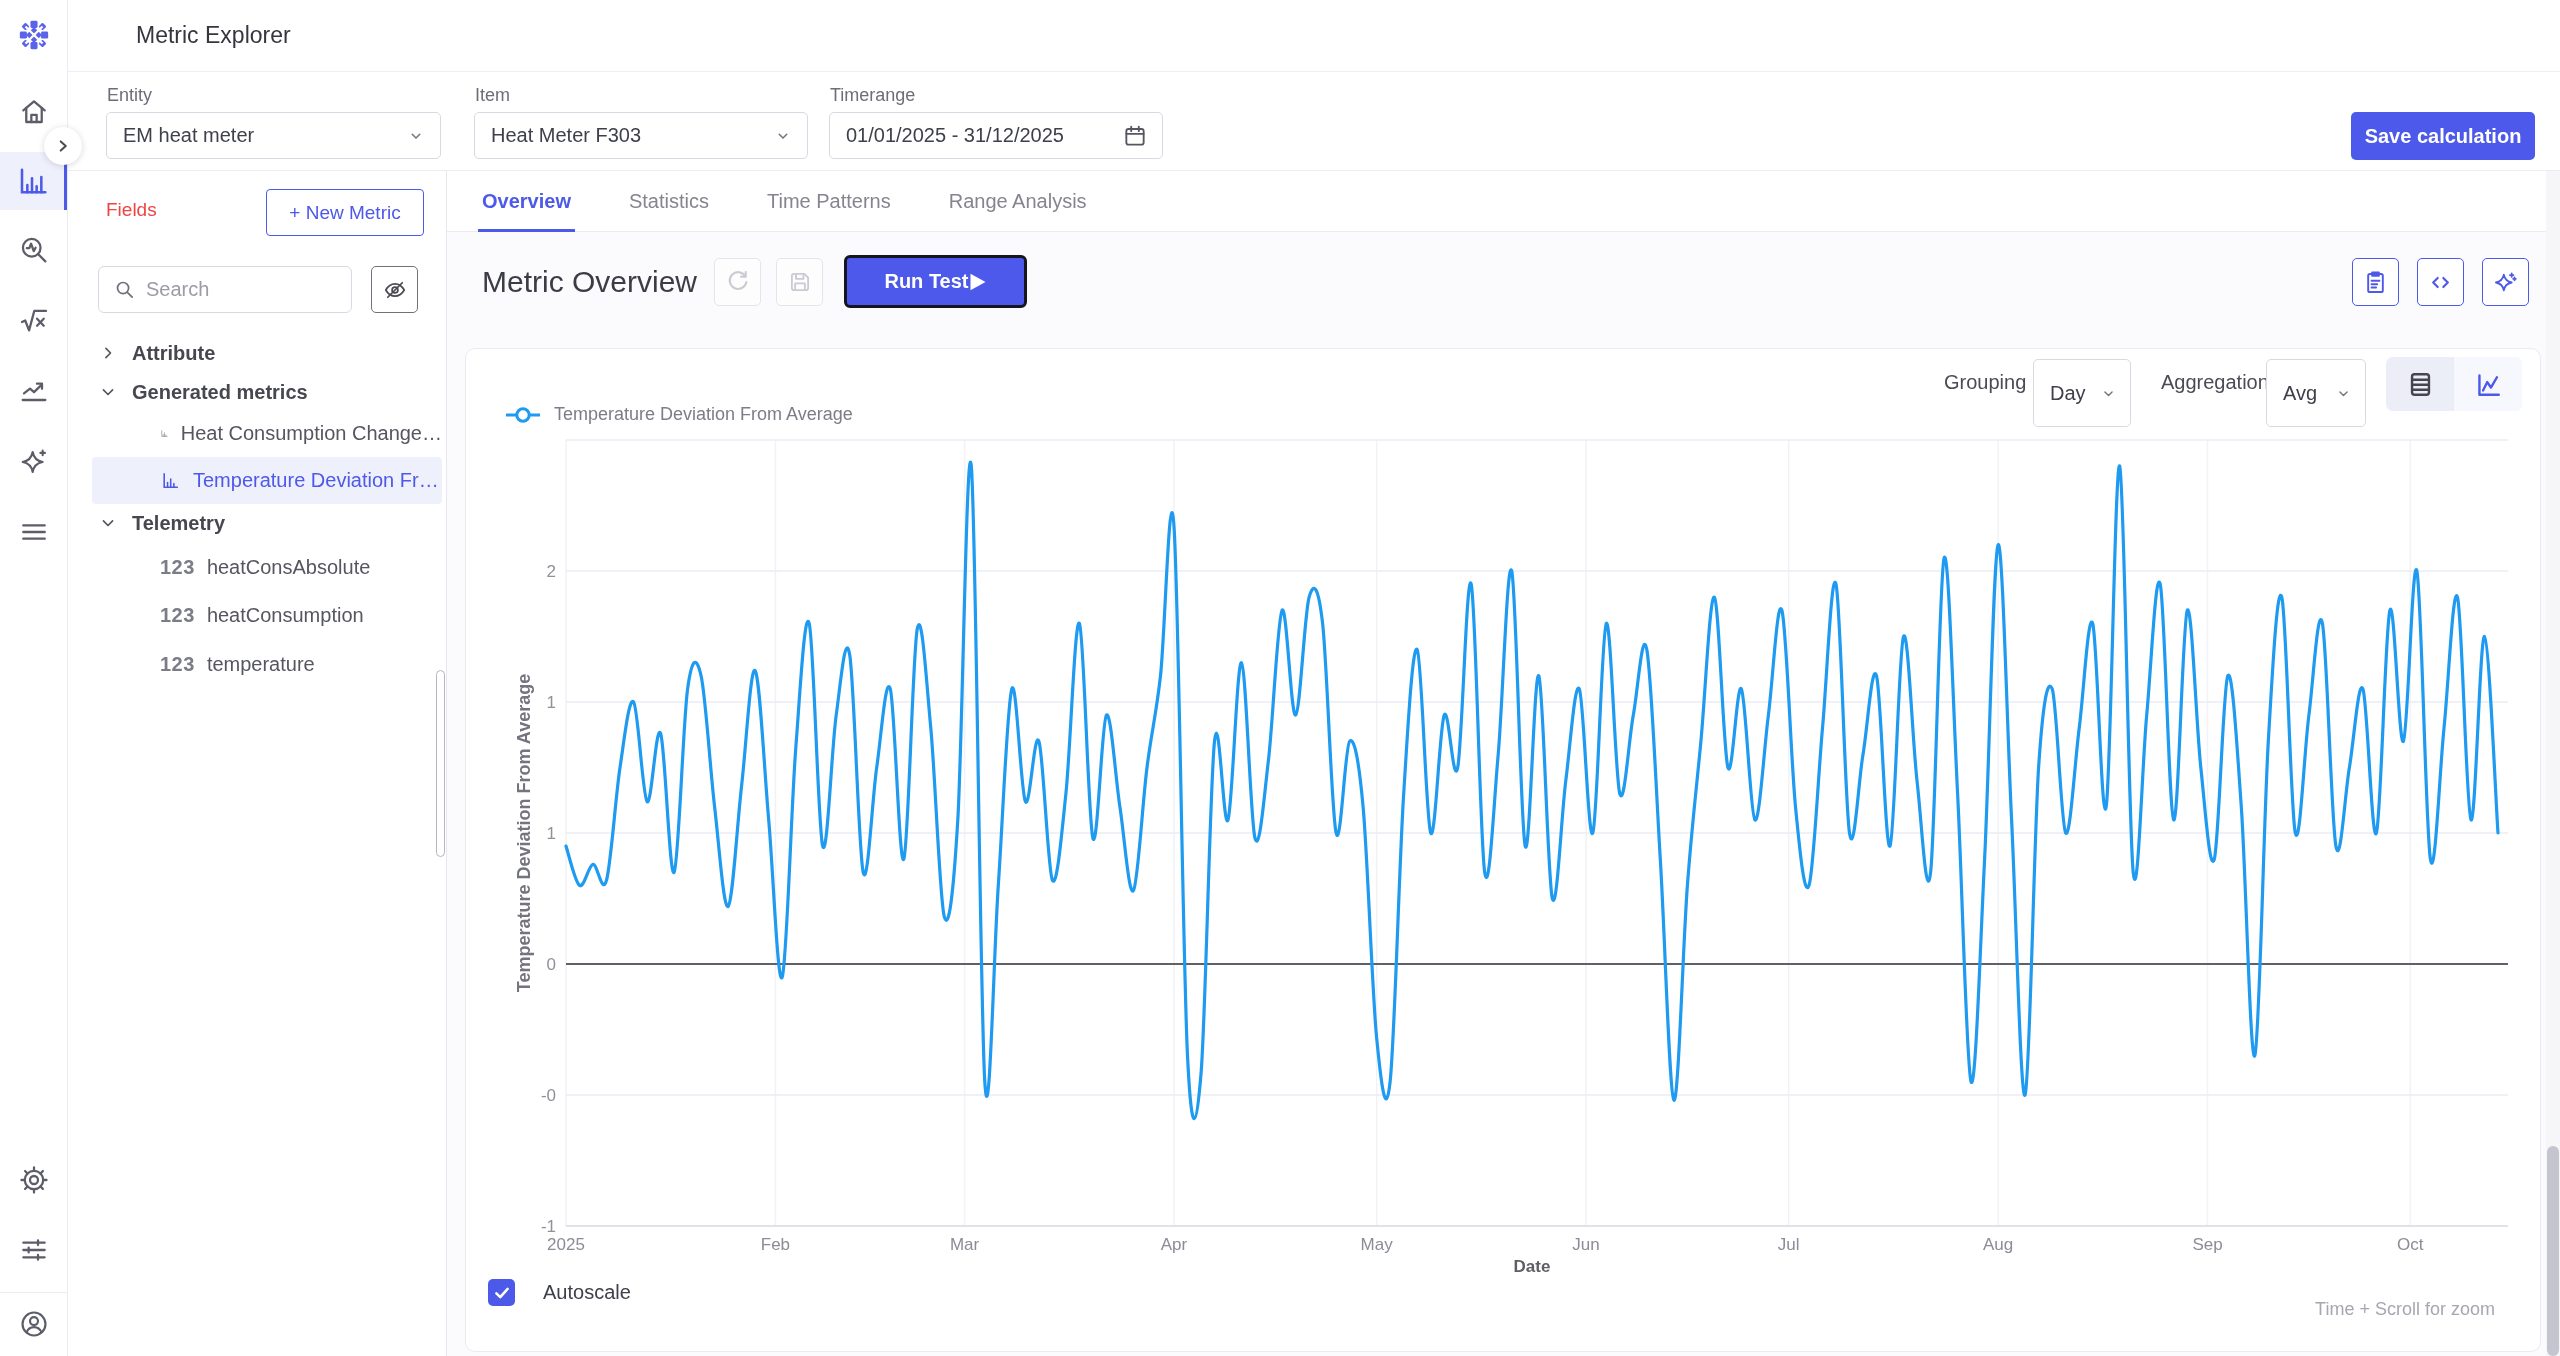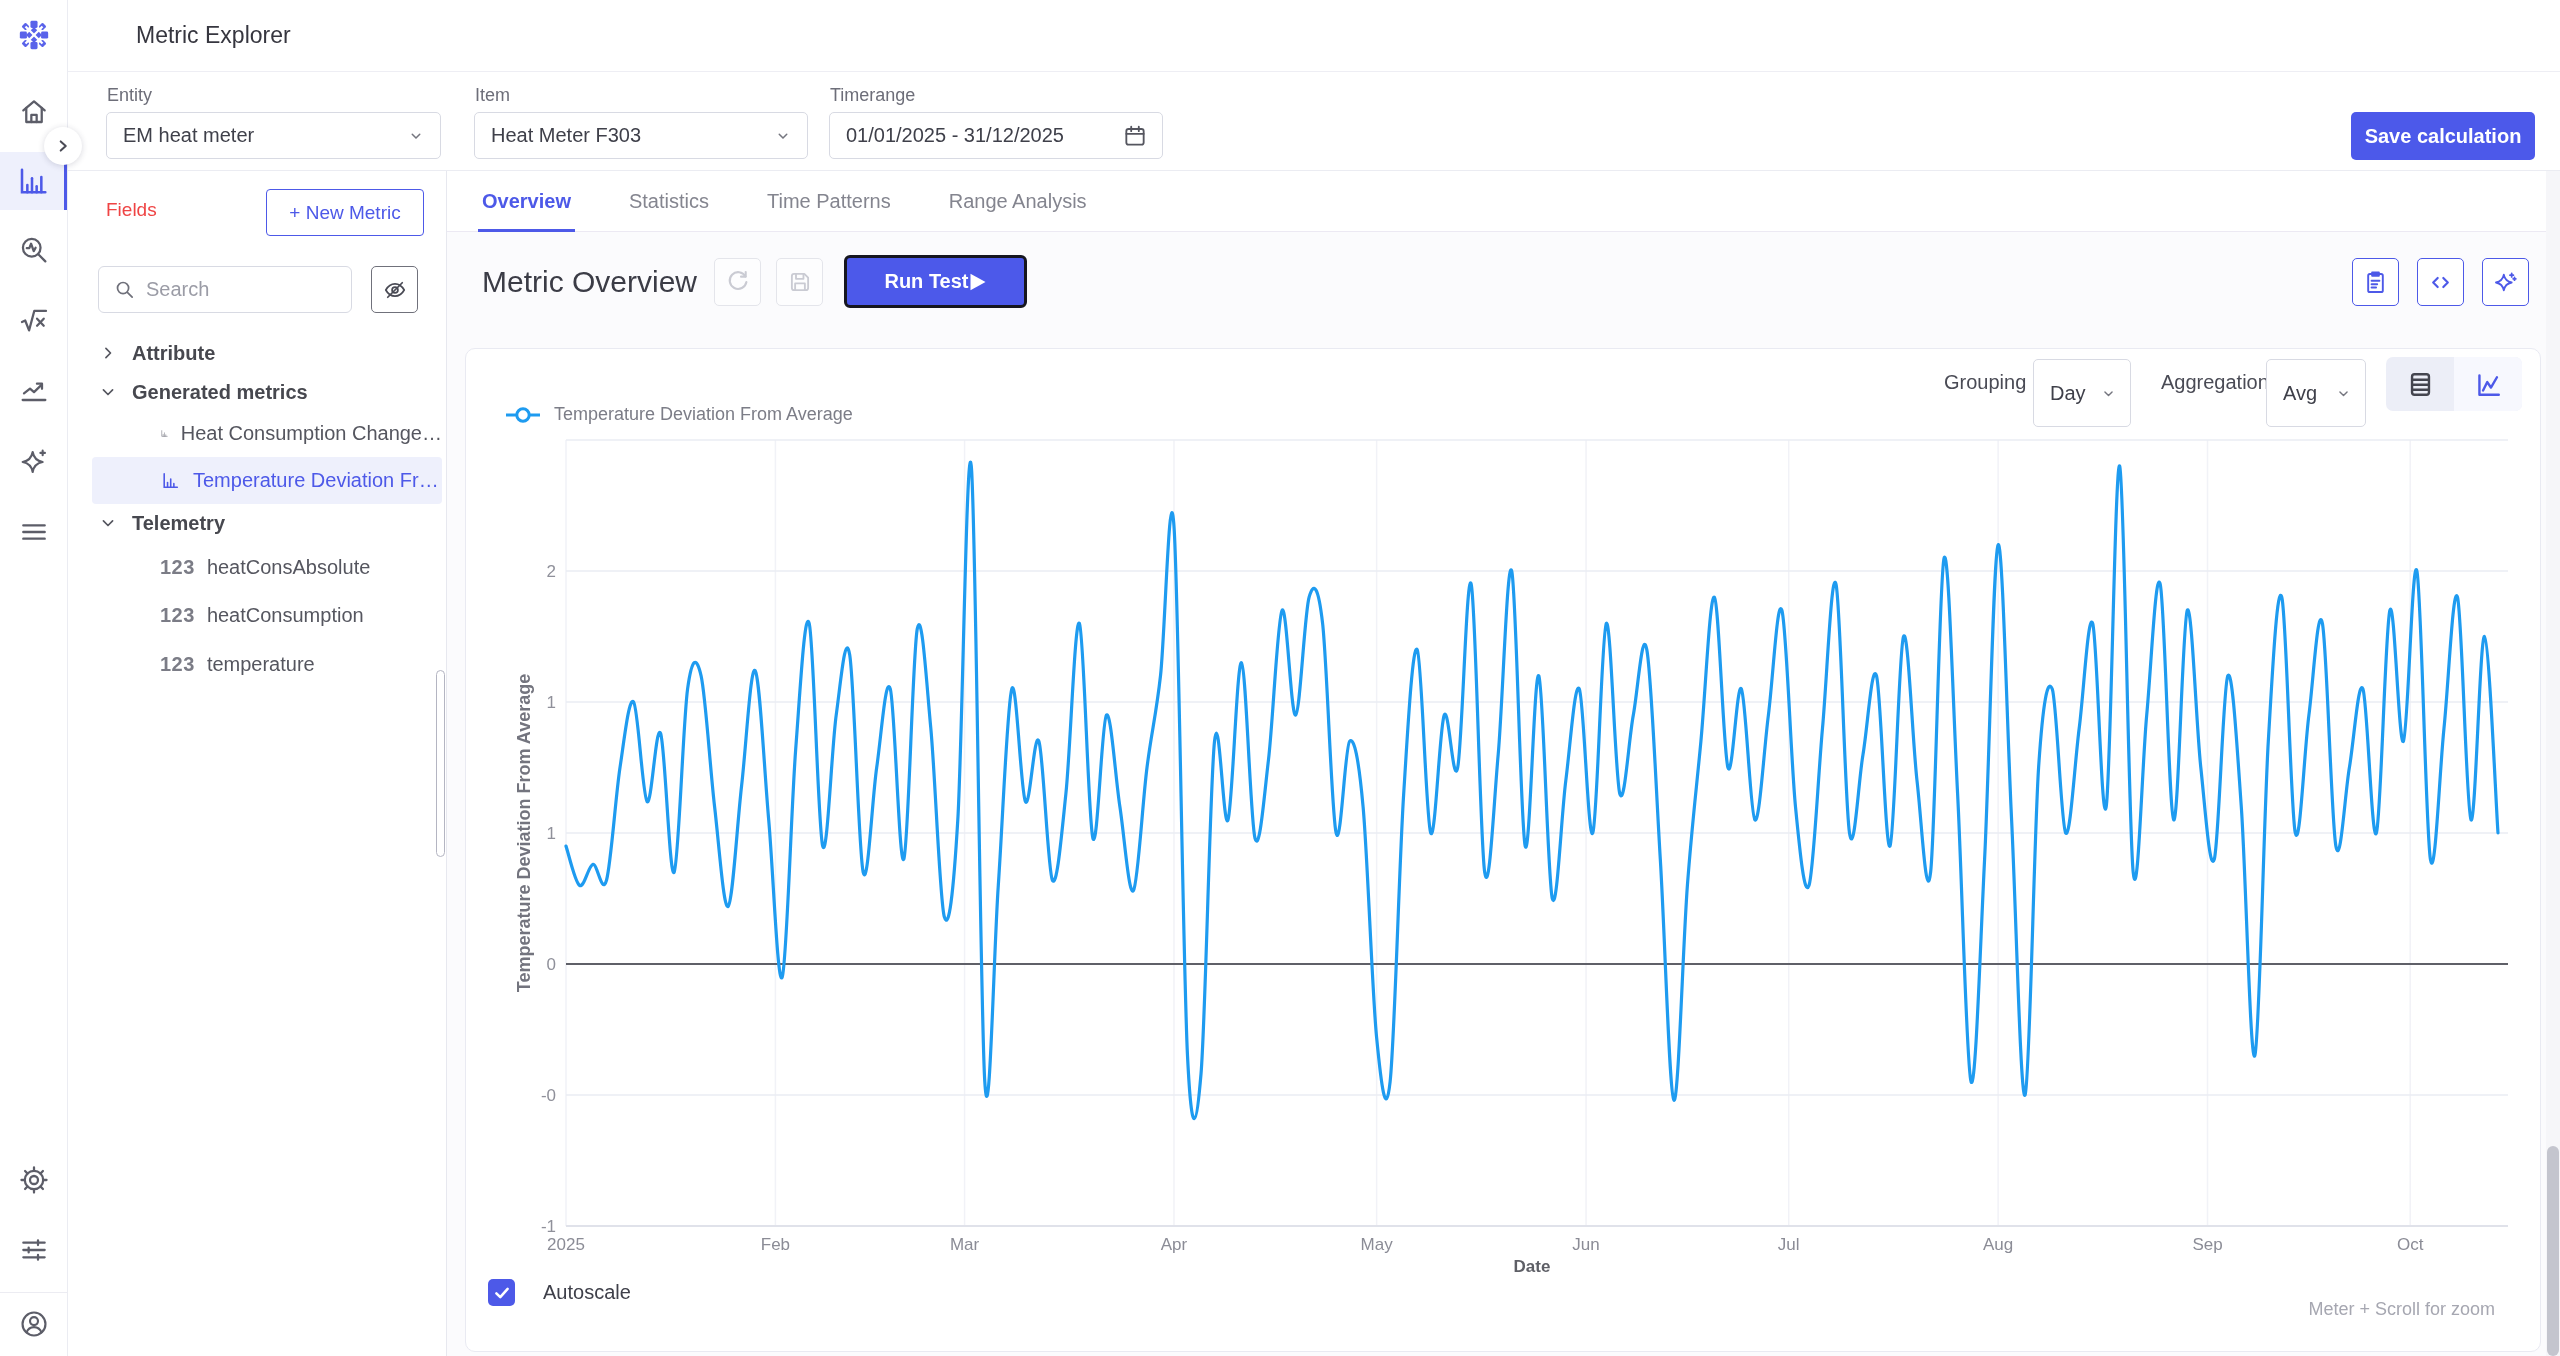--- a/index.html
+++ b/index.html
@@ -453,19 +453,19 @@
       </svg>
 
     <div class="autoscale">
       <div class="checkbox">
         <svg id="autoscale-check" width="18" height="18" viewBox="0 0 24 24" fill="none" stroke="#fff" stroke-width="3.4" stroke-linecap="round" stroke-linejoin="round" style="display: block;">
             <path d="M4.5 12.5 9.7 17.5 19.5 6.5"></path>
           </svg>
       </div>
       <span class="autoscale-label">Autoscale</span>
     </div>
-    <div class="zoom-hint">Meter + Scroll for zoom</div>
+    <div class="zoom-hint">Time + Scroll for zoom</div>
   </div>
 </div>
 
 <div class="page-scroll-track">
   <div class="page-scroll-thumb"></div>
 </div>
 
 </body></html>

